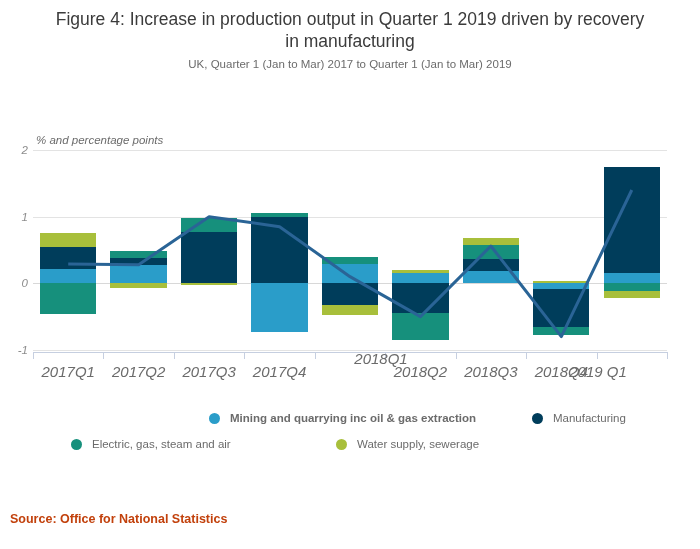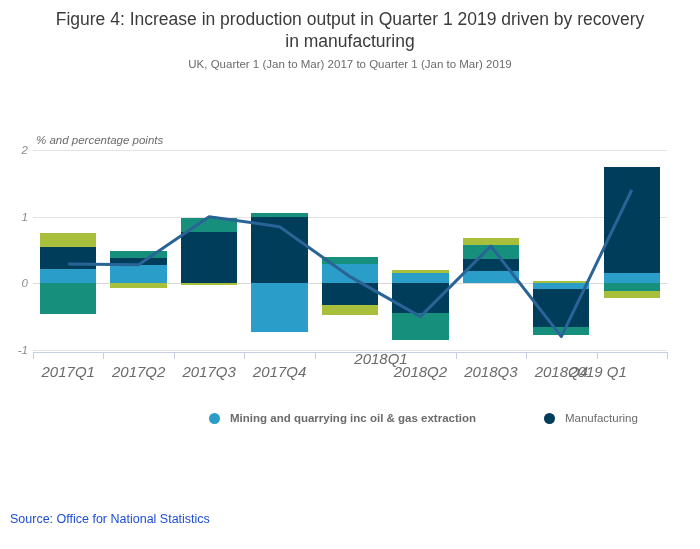--- a/index.html
+++ b/index.html
@@ -145,22 +145,22 @@
   .legend-text {
     margin-left: 10px;
     font-size: 11.5px;
     color: #6b6b6b;
   }
   .source {
     position: absolute;
     left: 10px;
     top: 512px;
     font-size: 12.5px;
-    font-weight: normal;
-    color: #1d4ed8;
+    font-weight: bold;
+    color: #c2410c;
   }
   svg.line-layer {
     position: absolute;
     left: 0;
     top: 0;
     width: 700px;
     height: 549px;
     pointer-events: none;
   }
 </style>
@@ -248,22 +248,32 @@
         <div class="x-label" style="left: 598px; top: 363px;">2019 Q1</div>
       </div>
   </div>
 
   <div class="legend">
     <div class="legend-row" id="legend-row-0">
         <div class="legend-item" style="left: 163px; font-weight: bold;">
           <span class="legend-dot" style="background: rgb(42, 157, 201);"></span>
           <span class="legend-text">Mining and quarrying inc oil &amp; gas extraction</span>
         </div>
-        <div class="legend-item" style="left: 498px;">
+        <div class="legend-item" style="left: 486px;">
           <span class="legend-dot" style="background: rgb(0, 61, 91);"></span>
           <span class="legend-text">Manufacturing</span>
         </div>
       </div>
+    <div class="legend-row" id="legend-row-1">
+        <div class="legend-item" style="left: 25px;">
+          <span class="legend-dot" style="background: rgb(22, 144, 124);"></span>
+          <span class="legend-text">Electric, gas, steam and air</span>
+        </div>
+        <div class="legend-item" style="left: 290px;">
+          <span class="legend-dot" style="background: rgb(168, 191, 59);"></span>
+          <span class="legend-text">Water supply, sewerage</span>
+        </div>
+      </div>
   </div>
 
   <div class="source">Source: Office for National Statistics</div>
 
 </div>
 
 </body></html>

